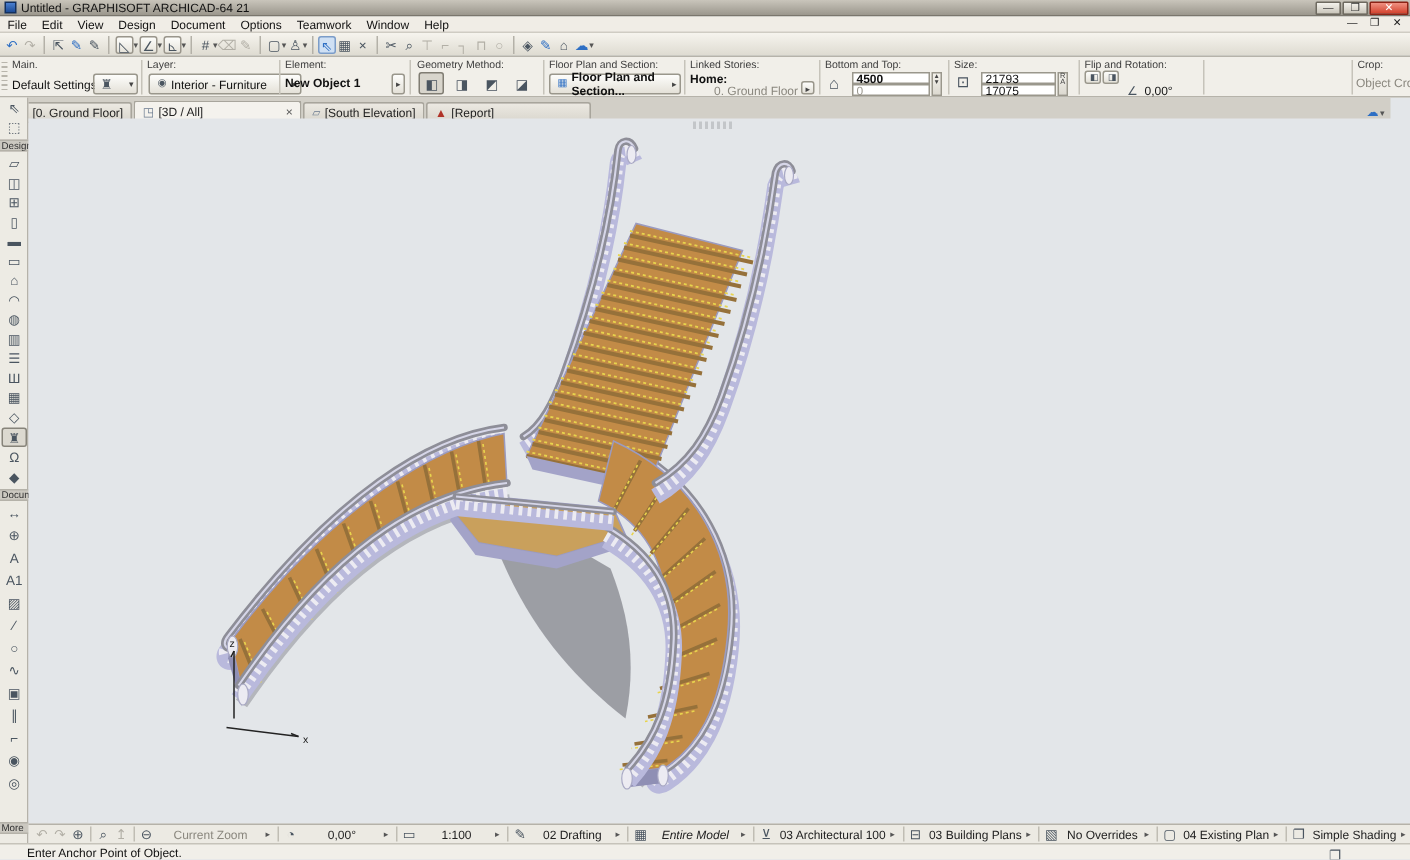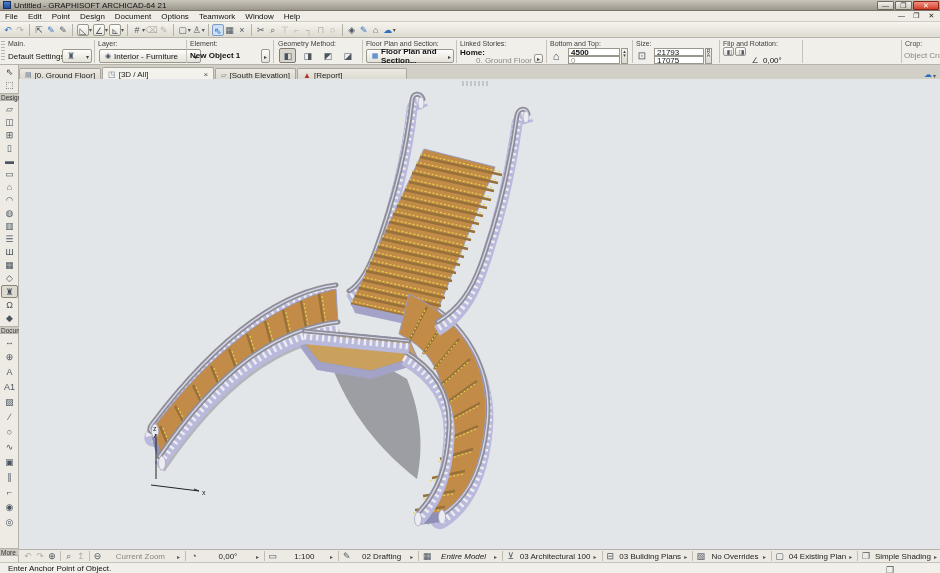--- a/index.html
+++ b/index.html
@@ -51,21 +51,21 @@
     background:linear-gradient(#fdfdfb,#e4e1d8); font-size:8px; display:flex; align-items:center; padding:0 2px; color:#111; }
   .btn .arr { margin-left:auto; font-size:6px; color:#444; }
   .btn.pressed { background:#d8d5cc; border-color:#807d73; }
   .txt { position:absolute; font-size:8px; color:#111; white-space:nowrap; }
   .txt.bold { font-weight:bold; }
   .txt.gray { color:#8a877e; }
   .spin { position:absolute; width:7px; border:1px solid #9a978c; background:linear-gradient(#f4f2ec,#dcd9d0);
     font-size:5px; color:#444; text-align:center; line-height:4px; }
 
   
-  #tabbar { position:absolute; left:19px; top:65px; width:921px; height:17px; background:#d2cfc7;
+  #tabbar { position:absolute; left:6px; top:65px; width:921px; height:17px; background:#d2cfc7;
     border-bottom:1px solid #a5a299; display:flex; align-items:flex-end; }
   .tab { height:13px; display:flex; align-items:center; padding:0 5px; margin-right:1px;
     background:linear-gradient(#ece9e2,#d9d6cd); border:1px solid #a8a59c; border-bottom:none;
     border-radius:2px 2px 0 0; font-size:8px; color:#222; white-space:nowrap; }
   .tab.active { background:#f4f2ed; height:14px; }
   .tab .tico { font-size:8px; margin-right:3px; color:#6b7b90; }
   .tab .tico.red { color:#b03328; }
   .tab .close { margin-left:8px; font-size:8px; color:#555; }
   #tabbar .right { margin-left:auto; display:flex; align-items:center; padding-right:4px; }
 
@@ -87,42 +87,42 @@
   #quickbar { position:absolute; left:19px; top:549px; width:921px; height:13px; background:#eceae3;
     border-top:1px solid #b5b2a9; display:flex; align-items:center; font-size:8px; color:#333; }
   #quickbar .qsep { width:1px; height:10px; background:#c0bdb4; margin:0 2px; }
   .qcombo { display:flex; align-items:center; height:13px; }
   .qcombo .qlbl { padding:0 3px; color:#222; white-space:nowrap; }
   .qcombo .arr { font-size:6px; color:#555; padding-right:3px; }
 
   
   #statusbar { position:absolute; left:0; top:562px; width:940px; height:11px; background:#f1efe9;
     border-top:1px solid #c6c3ba; display:flex; align-items:center; }
-  #statusbar .msg { font-size:8px; color:#111; padding-left:8px; }
+  #statusbar .msg { font-size:8px; color:#111; padding-left:18px; }
   #statusbar .ricon { position:absolute; left:884px; top:1px; }
 
   svg text { font-family:"Liberation Sans", sans-serif; }
 </style>
 </head>
 <body>
 
 <div id="app">
 
   <div id="titlebar">
     <span class="appicon"></span>
     <span class="title">Untitled - GRAPHISOFT ARCHICAD-64 21</span>
     <span class="winbtn">—</span>
     <span class="winbtn">❐</span>
     <span class="winbtn close">✕</span>
   </div>
 
   <div id="menubar">
     <span class="mitem">File</span>
     <span class="mitem">Edit</span>
-    <span class="mitem">Point</span>
+    <span class="mitem">View</span>
     <span class="mitem">Design</span>
     <span class="mitem">Document</span>
     <span class="mitem">Options</span>
     <span class="mitem">Teamwork</span>
     <span class="mitem">Window</span>
     <span class="mitem">Help</span>
     <span class="mdiwin">
       <span class="mdibtn">—</span>
       <span class="mdibtn">❐</span>
       <span class="mdibtn">✕</span>

